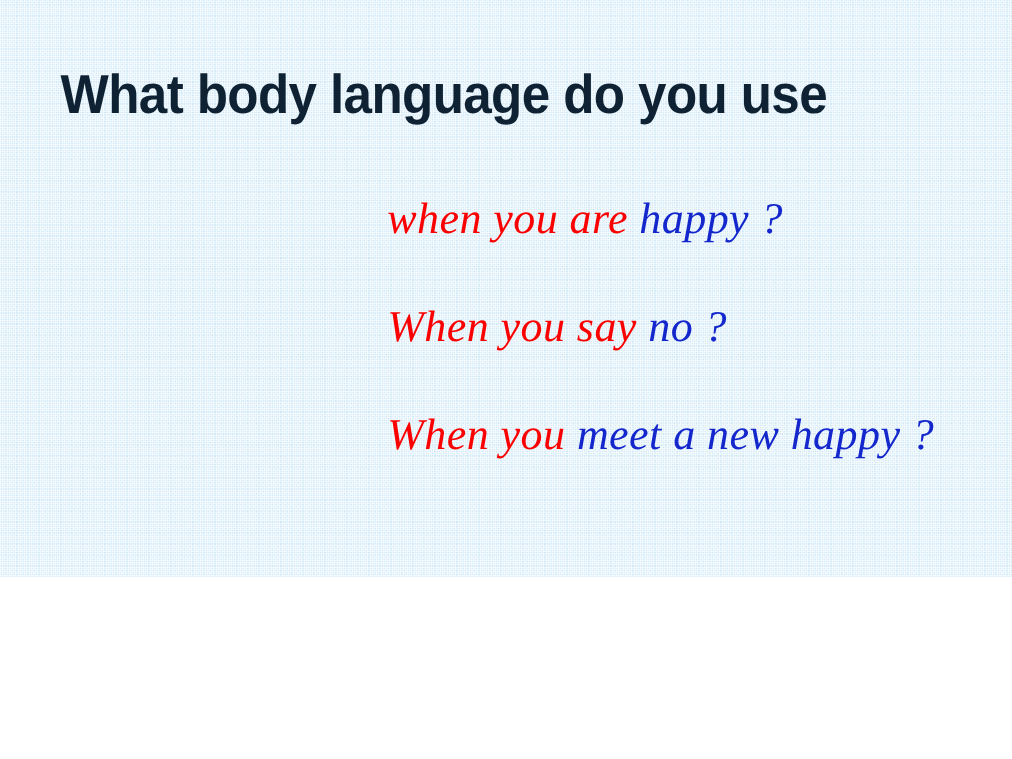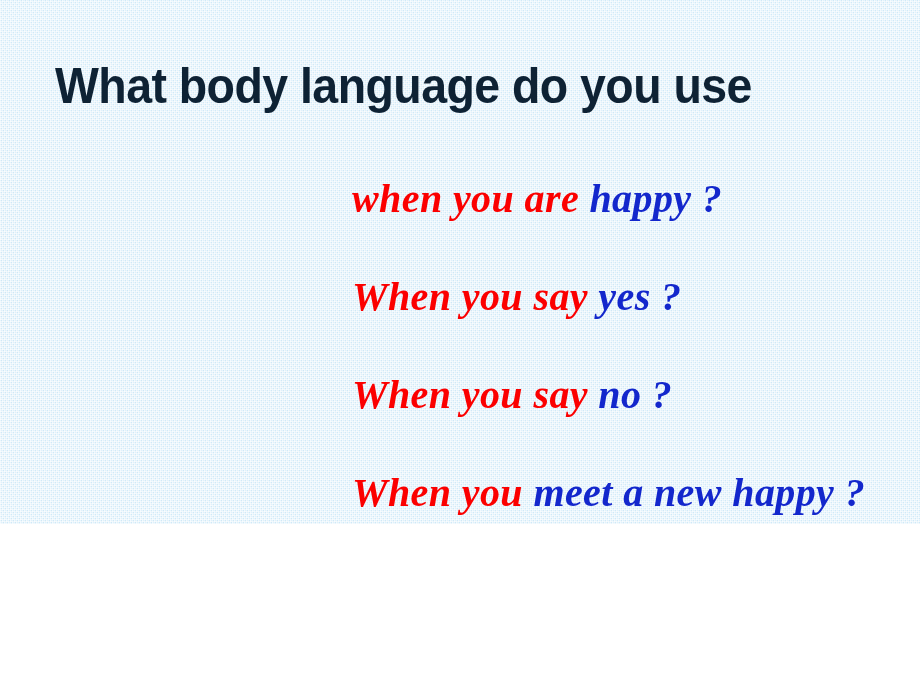--- a/index.html
+++ b/index.html
@@ -61,21 +61,21 @@
 
   #lines {
     position: absolute;
     left: 352px;
     top: 150px;
     width: 545px;
   }
 
   .q-line {
     font-family: "Liberation Serif", "DejaVu Serif", serif;
-    font-weight: bold;
+    font-weight: normal;
     font-style: italic;
     font-size: 40px;
     line-height: 98px;
     white-space: nowrap;
     letter-spacing: 0.4px;
   }
 
   .seg-red  { color: #fb0000; }
   .seg-blue { color: #1327cc; }
 </style>
@@ -87,23 +87,20 @@
   <div id="dither"></div>
 
   <h1 id="title">What body language do you use</h1>
 
   <div id="lines">
 
     <div class="q-line">
       <span class="seg-red">when you are </span><span class="seg-blue">happy ?</span>
     </div>
 
-    <div class="q-line">
-      <span class="seg-red">When you say </span><span class="seg-blue">yes ?</span>
-    </div>
 
     <div class="q-line">
       <span class="seg-red">When you say </span><span class="seg-blue">no ?</span>
     </div>
 
     <div class="q-line">
       <span class="seg-red">When you </span><span class="seg-blue">meet a new happy ?</span>
     </div>
 
   </div>

